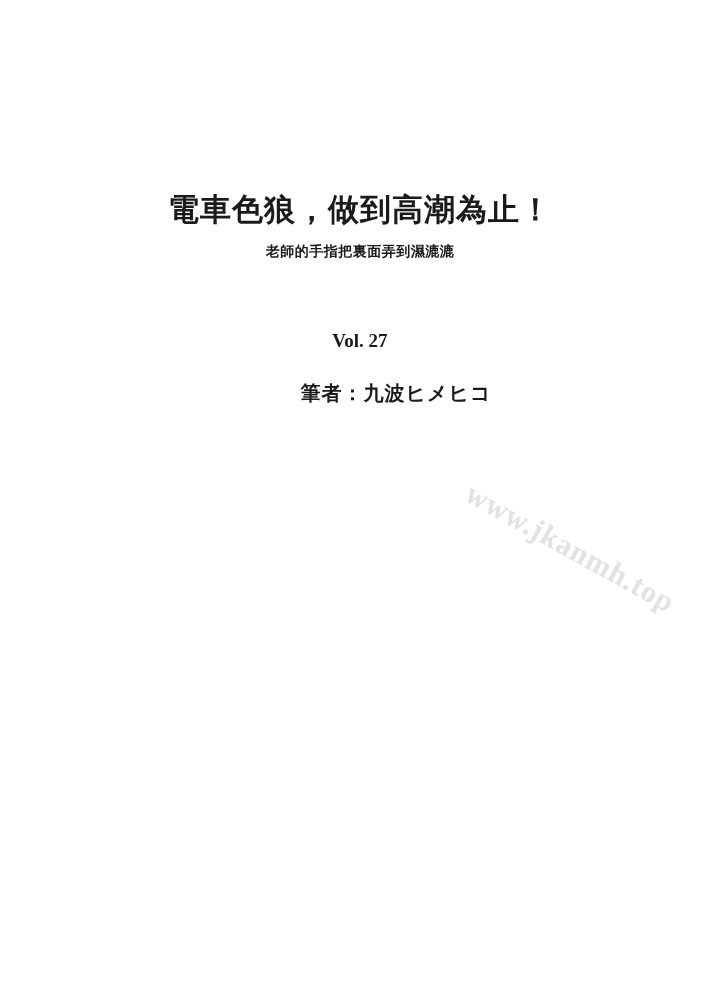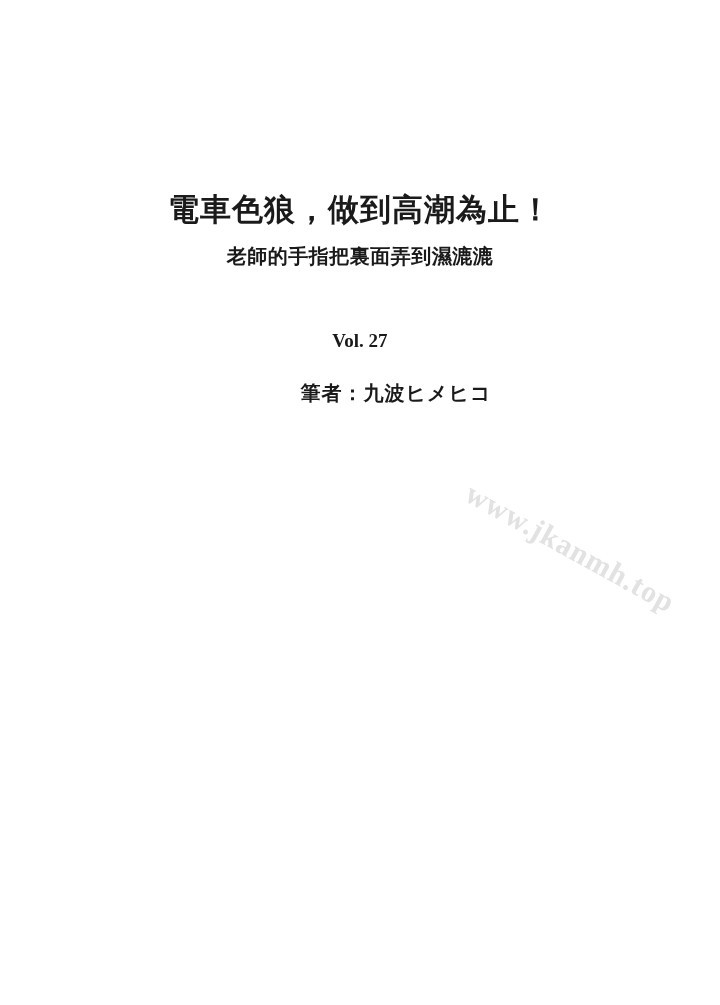--- a/index.html
+++ b/index.html
@@ -33,21 +33,21 @@
     font-weight: bold;
     font-size: 31px;
     color: #1a1a1a;
     letter-spacing: 1px;
     line-height: 1.25;
     white-space: nowrap;
   }
   .title-sub {
     font-family: Liberation Mono, monospace;
     font-weight: bold;
-    font-size: 20px;
+    font-size: 14px;
     color: #1a1a1a;
     letter-spacing: 0.5px;
     margin-top: 14px;
     white-space: nowrap;
   }
 
   .volume {
     position: absolute;
     top: 330px;
     left: 0;

